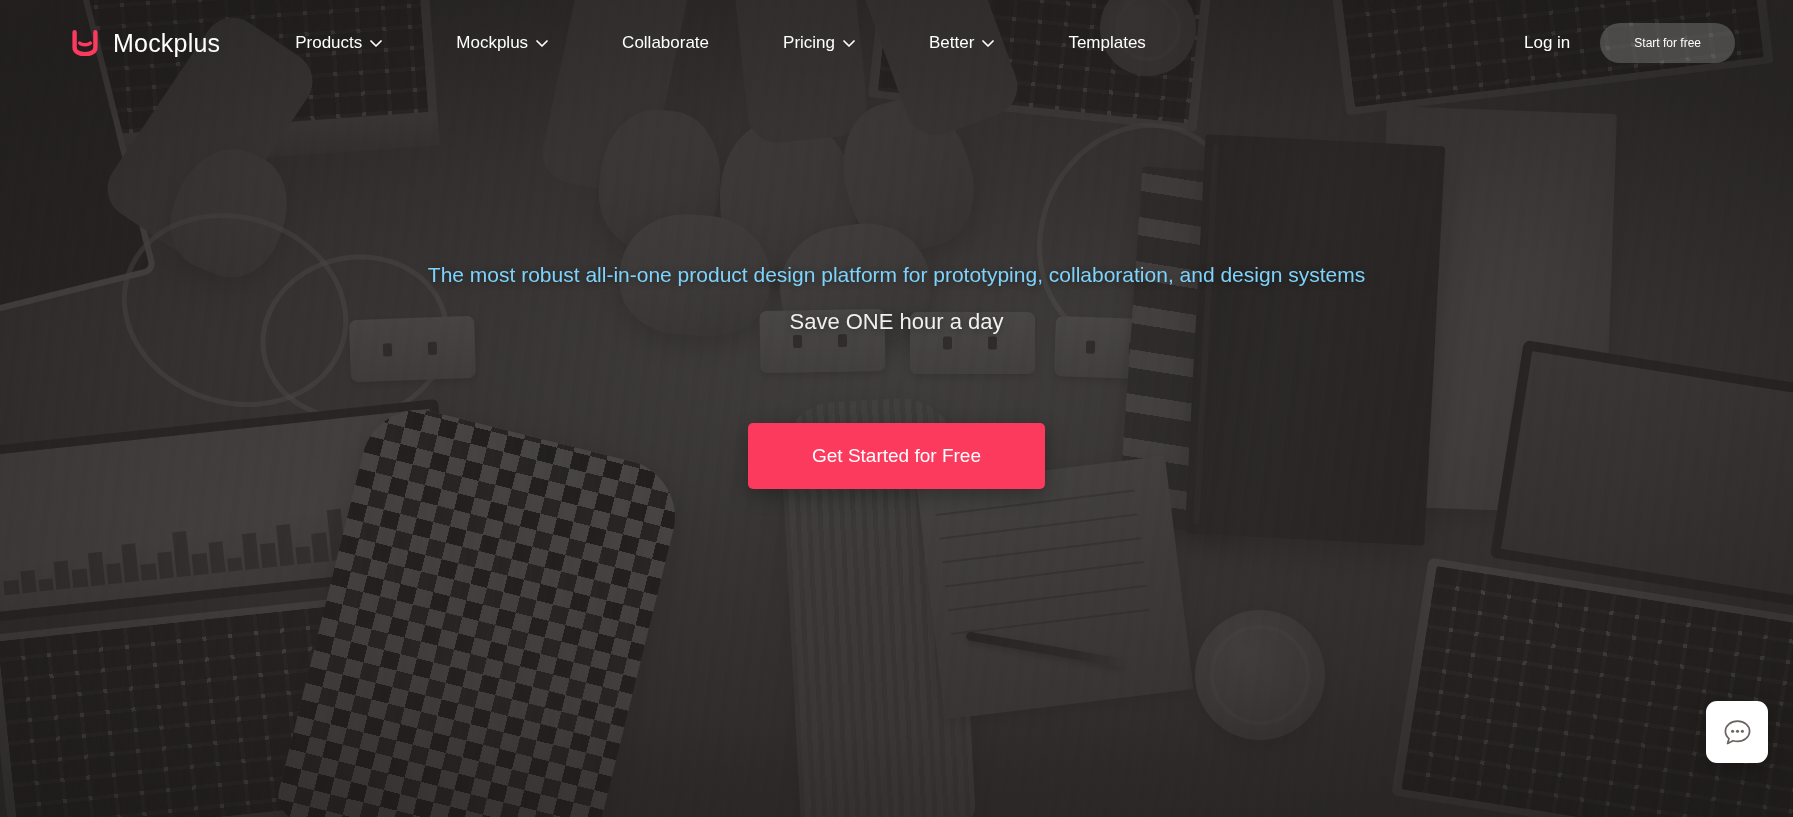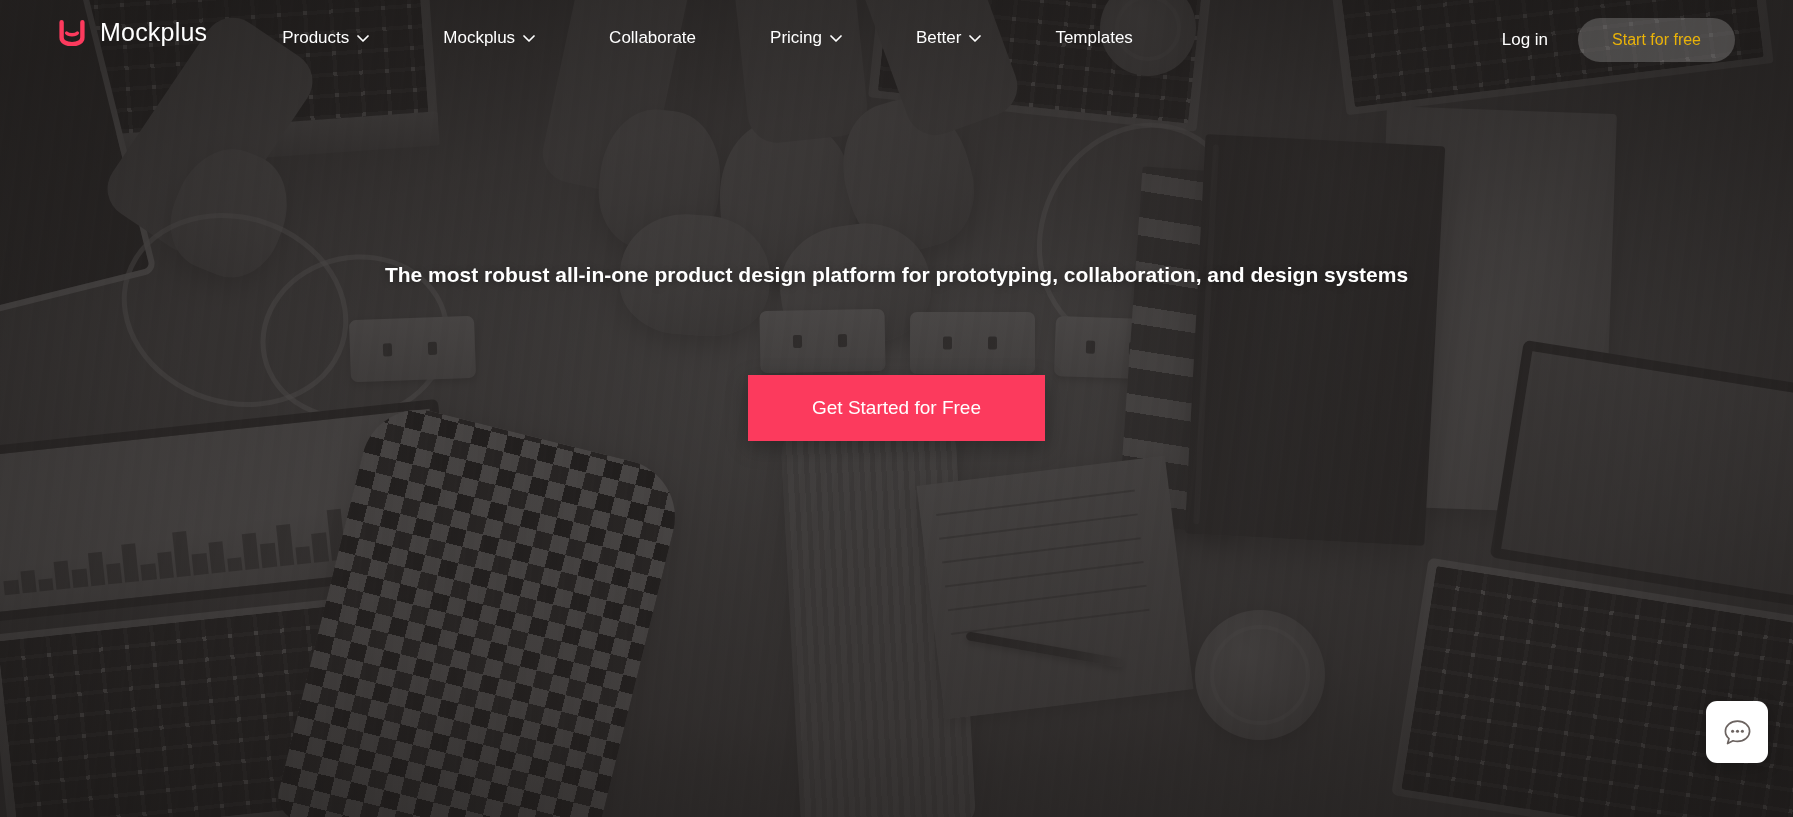--- a/index.html
+++ b/index.html
@@ -244,44 +244,44 @@
   
   .scrim{
     position:absolute; inset:0;
     background:
       radial-gradient(ellipse 70% 62% at 50% 52%, rgba(40,36,35,.50) 0%, rgba(40,36,35,.62) 60%, rgba(30,27,26,.72) 100%),
       linear-gradient(180deg, rgba(35,32,31,.58) 0%, rgba(35,32,31,.46) 38%, rgba(35,32,31,.55) 100%);
   }
 
   
   .navbar{
-    position:absolute; left:0; top:0; right:0; height:86px;
-    display:flex; align-items:flex-start;
-    padding:18px 58px;
+    position:absolute; left:13px; top:0; right:0; height:86px;
+    display:flex; align-items:center;
+    padding:0 58px;
     z-index:10;
   }
   .brand{ display:flex; align-items:center; gap:14px; margin-right:48px; cursor:pointer; }
   .brand-mark{ width:28px; height:26px; display:block; }
   .brand-name{
     color:#fff; font-size:25px; letter-spacing:.2px; white-space:nowrap;
   }
 
   .nav-links{ display:flex; align-items:center; gap:20px; }
   .nav-item{
     display:flex; align-items:center; gap:8px;
     color:#fff; font-size:17px;
     padding:10px 27px;
     cursor:pointer; white-space:nowrap;
   }
   .caret{ display:block; width:12px; height:7px; }
 
   .nav-right{ margin-left:auto; display:flex; align-items:center; gap:30px; }
   .login{ color:#fff; font-size:17px; cursor:pointer; white-space:nowrap; }
   .start-free{
-    color:#eab308; font-size:16px;
+    color:#ffffff; font-size:12px;
     background:rgba(255,255,255,.20);
     border:none; border-radius:24px;
     padding:13px 34px;
     cursor:pointer; white-space:nowrap;
     font-family:"Liberation Sans", sans-serif;
   }
 
   
   .hero-content{
     position:absolute; left:0; right:0; top:228px;
@@ -289,40 +289,40 @@
     padding:0 40px;
   }
   .hero-title{
     color:#fff;
     font-size:61px; font-weight:400;
     letter-spacing:.2px;
     line-height:1.15;
     text-shadow:0 2px 10px rgba(0,0,0,.30);
   }
   .hero-sub{
-    color:#ffffff;
-    font-size:21px; font-weight:700;
+    color:#7dd3fc;
+    font-size:21px; font-weight:400;
     margin-top:35px;
     text-shadow:0 1px 7px rgba(0,0,0,.35);
   }
   .hero-tag{
     color:#f2f0ef;
     font-size:22px; font-weight:400;
     margin-top:22px;
     text-shadow:0 1px 7px rgba(0,0,0,.35);
   }
 
   .cta{
     display:inline-block;
     margin-top:88px;
     background:#fc3a5d;
     color:#fff;
     font-size:19px;
     font-family:"Liberation Sans", sans-serif;
-    border:none; border-radius:0;
+    border:none; border-radius:5px;
     padding:22px 64px;
     cursor:pointer;
     box-shadow:0 6px 20px rgba(0,0,0,.28);
   }
 
   .watch{
     display:flex; align-items:center; justify-content:center; gap:14px;
     margin-top:38px; cursor:pointer;
   }
   .play-ic{ display:block; width:28px; height:28px; }
@@ -501,20 +501,21 @@
     </div>
 
     <div class="nav-right">
       <span class="login">Log in</span>
       <button class="start-free">Start for free</button>
     </div>
   </nav>
 
   <div class="hero-content">
     <p class="hero-sub">The most robust all-in-one product design platform for prototyping, collaboration, and design systems</p>
+    <p class="hero-tag">Save ONE hour a day</p>
 
     <button class="cta">Get Started for Free</button>
 
   </div>
 
   <div class="chat-widget">
     <svg class="chat-ic" viewBox="0 0 33 33" aria-hidden="true">
       <path d="M16.5 5.2 C23.4 5.2 28.6 9.8 28.6 15.3 C28.6 20.8 23.4 25.4 16.5 25.4 C14.9 25.4 13.4 25.2 12.0 24.8 L6.6 27.6 L8.0 22.6 C5.7 20.7 4.4 18.2 4.4 15.3 C4.4 9.8 9.6 5.2 16.5 5.2 Z" fill="none" stroke="#6b6360" stroke-width="1.7" stroke-linejoin="round"></path>
       <circle cx="11.6" cy="15.3" r="1.55" fill="#6b6360"></circle>
       <circle cx="16.5" cy="15.3" r="1.55" fill="#6b6360"></circle>

